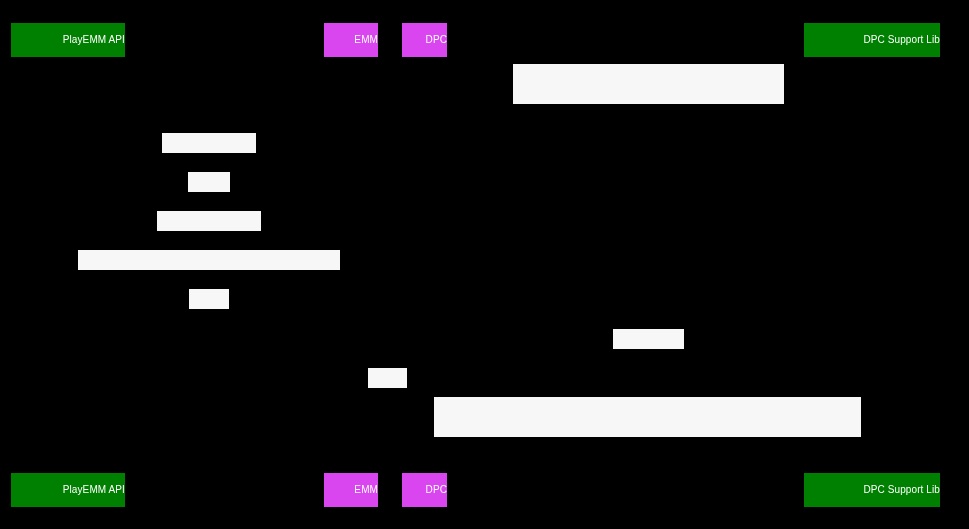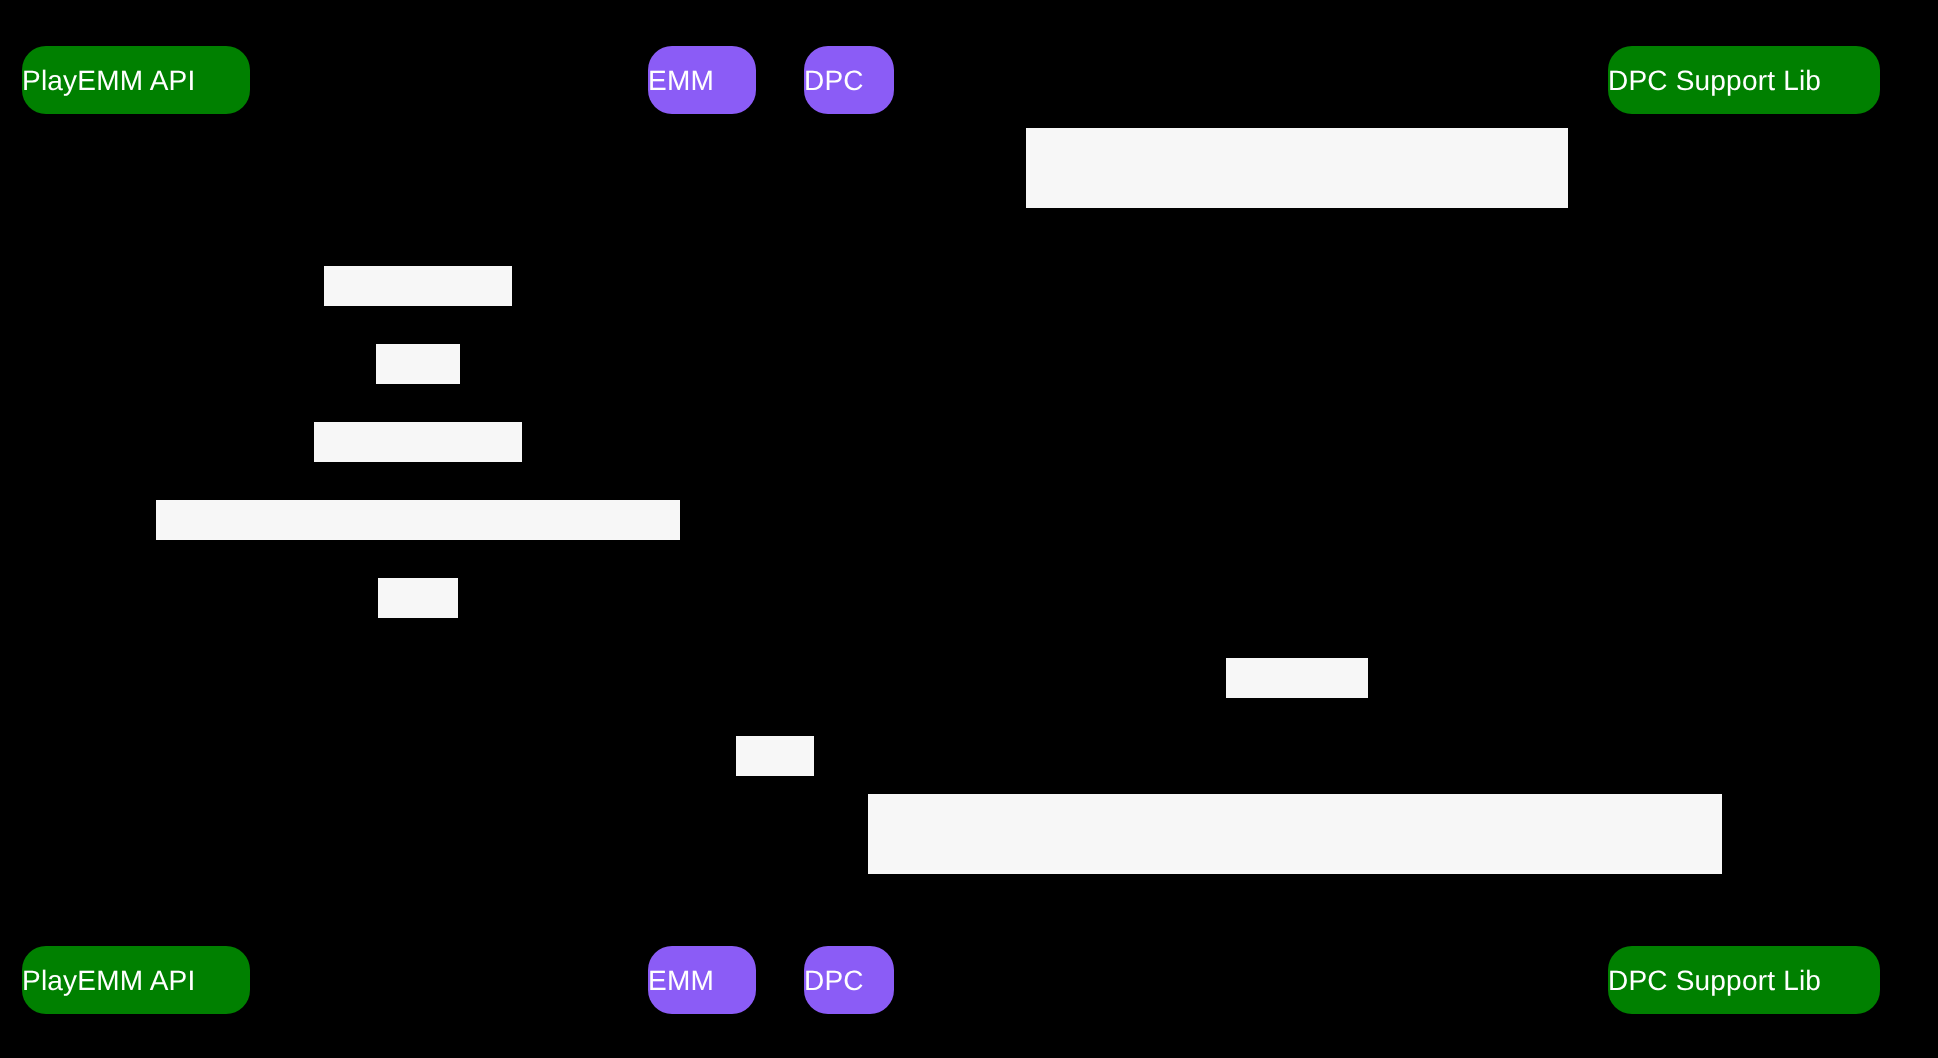--- a/index.html
+++ b/index.html
@@ -15,32 +15,31 @@
     position: relative;
     width: 969px;
     height: 529px;
     background: #000000;
     overflow: hidden;
   }
   .participant {
     position: absolute;
     box-sizing: border-box;
     color: #ffffff;
-    font-size: 14px;
+    font-size: 10px;
     line-height: 1;
     display: flex;
     align-items: center;
-    justify-content: flex-start;
+    justify-content: flex-end;
     text-align: center;
     white-space: nowrap;
     letter-spacing: 0.1px;
-    border-radius: 12px;
   }
   .participant.green { background: #008000; }
-  .participant.blue  { background: #8b5cf6; }
+  .participant.blue  { background: #d946ef; }
 
   .lifeline {
     position: absolute;
     width: 1px;
     background: #000000;
   }
 
   .msg-label {
     position: absolute;
     box-sizing: border-box;

